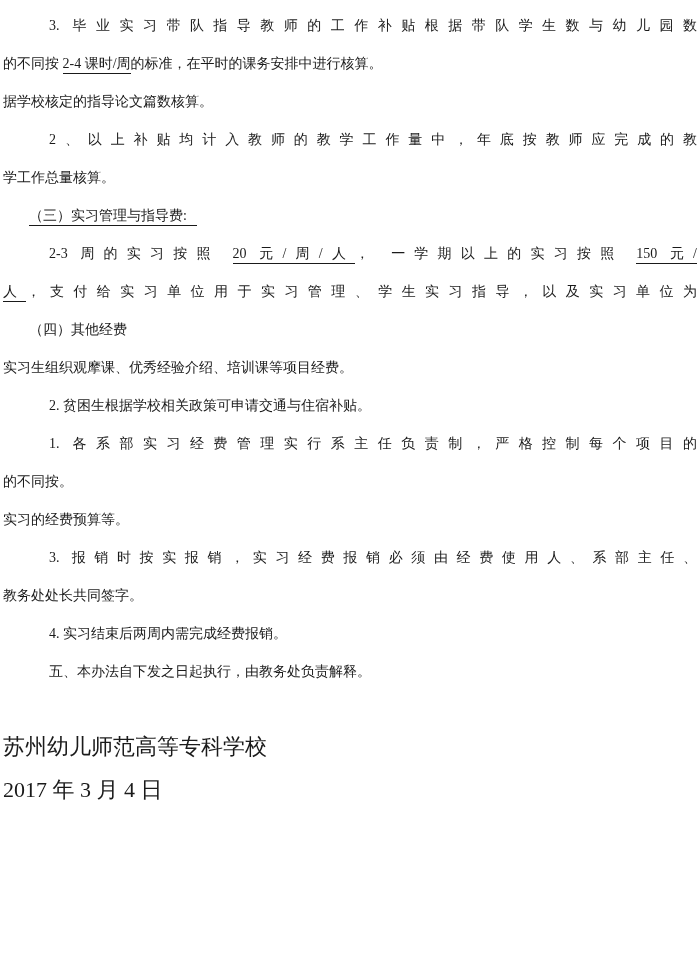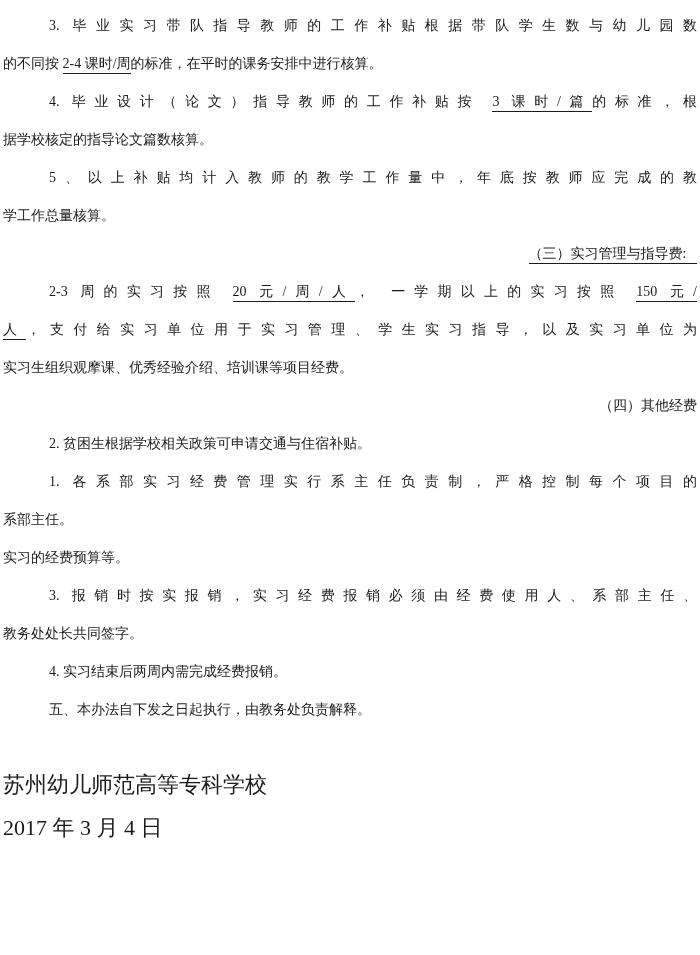--- a/index.html
+++ b/index.html
@@ -22,21 +22,21 @@
     font-size: 14px;
     white-space: nowrap;
     overflow: visible;
   }
   .line.just {
     white-space: normal;
     text-align: justify;
     text-align-last: justify;
   }
   .ind-num   { text-indent: 46px; }
-  .ind-paren { text-indent: 26px; text-align: right; }
+  .ind-paren { text-indent: 26px; }
   .ind-none  { text-indent: 0; }
   .seg.u {
     border-bottom: 1.5px solid currentColor;
     padding-bottom: 2px;
     margin-top: 16px;
   }
   .footer { margin-top: 34px; }
   .sig-line, .date-line {
     font-size: 22px;
     height: 43px;
@@ -46,32 +46,31 @@
   .sig-line  { padding-right: 8px; }
   .date-line { padding-right: 18px; }
 </style>
 </head>
 <body>
 
 <div class="page">
   <div>
       <div class="line ind-num just"><span class="seg">3. 毕业实习带队指导教师的工作补贴根据带队学生数与幼儿园数</span></div>
       <div class="line ind-none"><span class="seg">的不同按 </span><span class="seg u">2-4 课时/周</span><span class="seg">的标准，在平时的课务安排中进行核算。</span></div>
-      <div class="line ind-num just"><span class="seg">4. 毕业设计（论文）指导教师的工作补贴按 </span><span class="seg u">3 课时/篇</span><span class="seg">的标准，根</span></div>
       <div class="line ind-none"><span class="seg">据学校核定的指导论文篇数核算。</span></div>
-      <div class="line ind-num just"><span class="seg">5、以上补贴均计入教师的教学工作量中，年底按教师应完成的教</span></div>
+      <div class="line ind-num just"><span class="seg">2、以上补贴均计入教师的教学工作量中，年底按教师应完成的教</span></div>
       <div class="line ind-none"><span class="seg">学工作总量核算。</span></div>
       <div class="line ind-paren"><span class="seg u">（三）实习管理与指导费: &nbsp;&nbsp;</span></div>
       <div class="line ind-num just"><span class="seg">2-3 周的实习按照 </span><span class="seg u">20 元/周/人</span><span class="seg">， 一学期以上的实习按照 </span><span class="seg u">150 元/</span></div>
       <div class="line ind-none just"><span class="seg u">人</span><span class="seg">，支付给实习单位用于实习管理、学生实习指导，以及实习单位为</span></div>
+      <div class="line ind-paren"><span class="seg">（四）其他经费</span></div>
       <div class="line ind-none"><span class="seg">实习生组织观摩课、优秀经验介绍、培训课等项目经费。</span></div>
-      <div class="line ind-paren"><span class="seg">（四）其他经费</span></div>
       <div class="line ind-num"><span class="seg">2. 贫困生根据学校相关政策可申请交通与住宿补贴。</span></div>
       <div class="line ind-num just"><span class="seg">1. 各系部实习经费管理实行系主任负责制，严格控制每个项目的</span></div>
-      <div class="line ind-none"><span class="seg">系部主任。</span></div>
+      <div class="line ind-none"><span class="seg">的不同按。</span></div>
       <div class="line ind-none"><span class="seg">实习的经费预算等。</span></div>
       <div class="line ind-num just"><span class="seg">3. 报销时按实报销，实习经费报销必须由经费使用人、系部主任、</span></div>
       <div class="line ind-none"><span class="seg">教务处处长共同签字。</span></div>
       <div class="line ind-num"><span class="seg">4. 实习结束后两周内需完成经费报销。</span></div>
       <div class="line ind-num"><span class="seg">五、本办法自下发之日起执行，由教务处负责解释。</span></div>
     </div>
   <div class="footer">
     <div class="sig-line">苏州幼儿师范高等专科学校</div>
     <div class="date-line">2017 年 3 月 4 日</div>
   </div>

